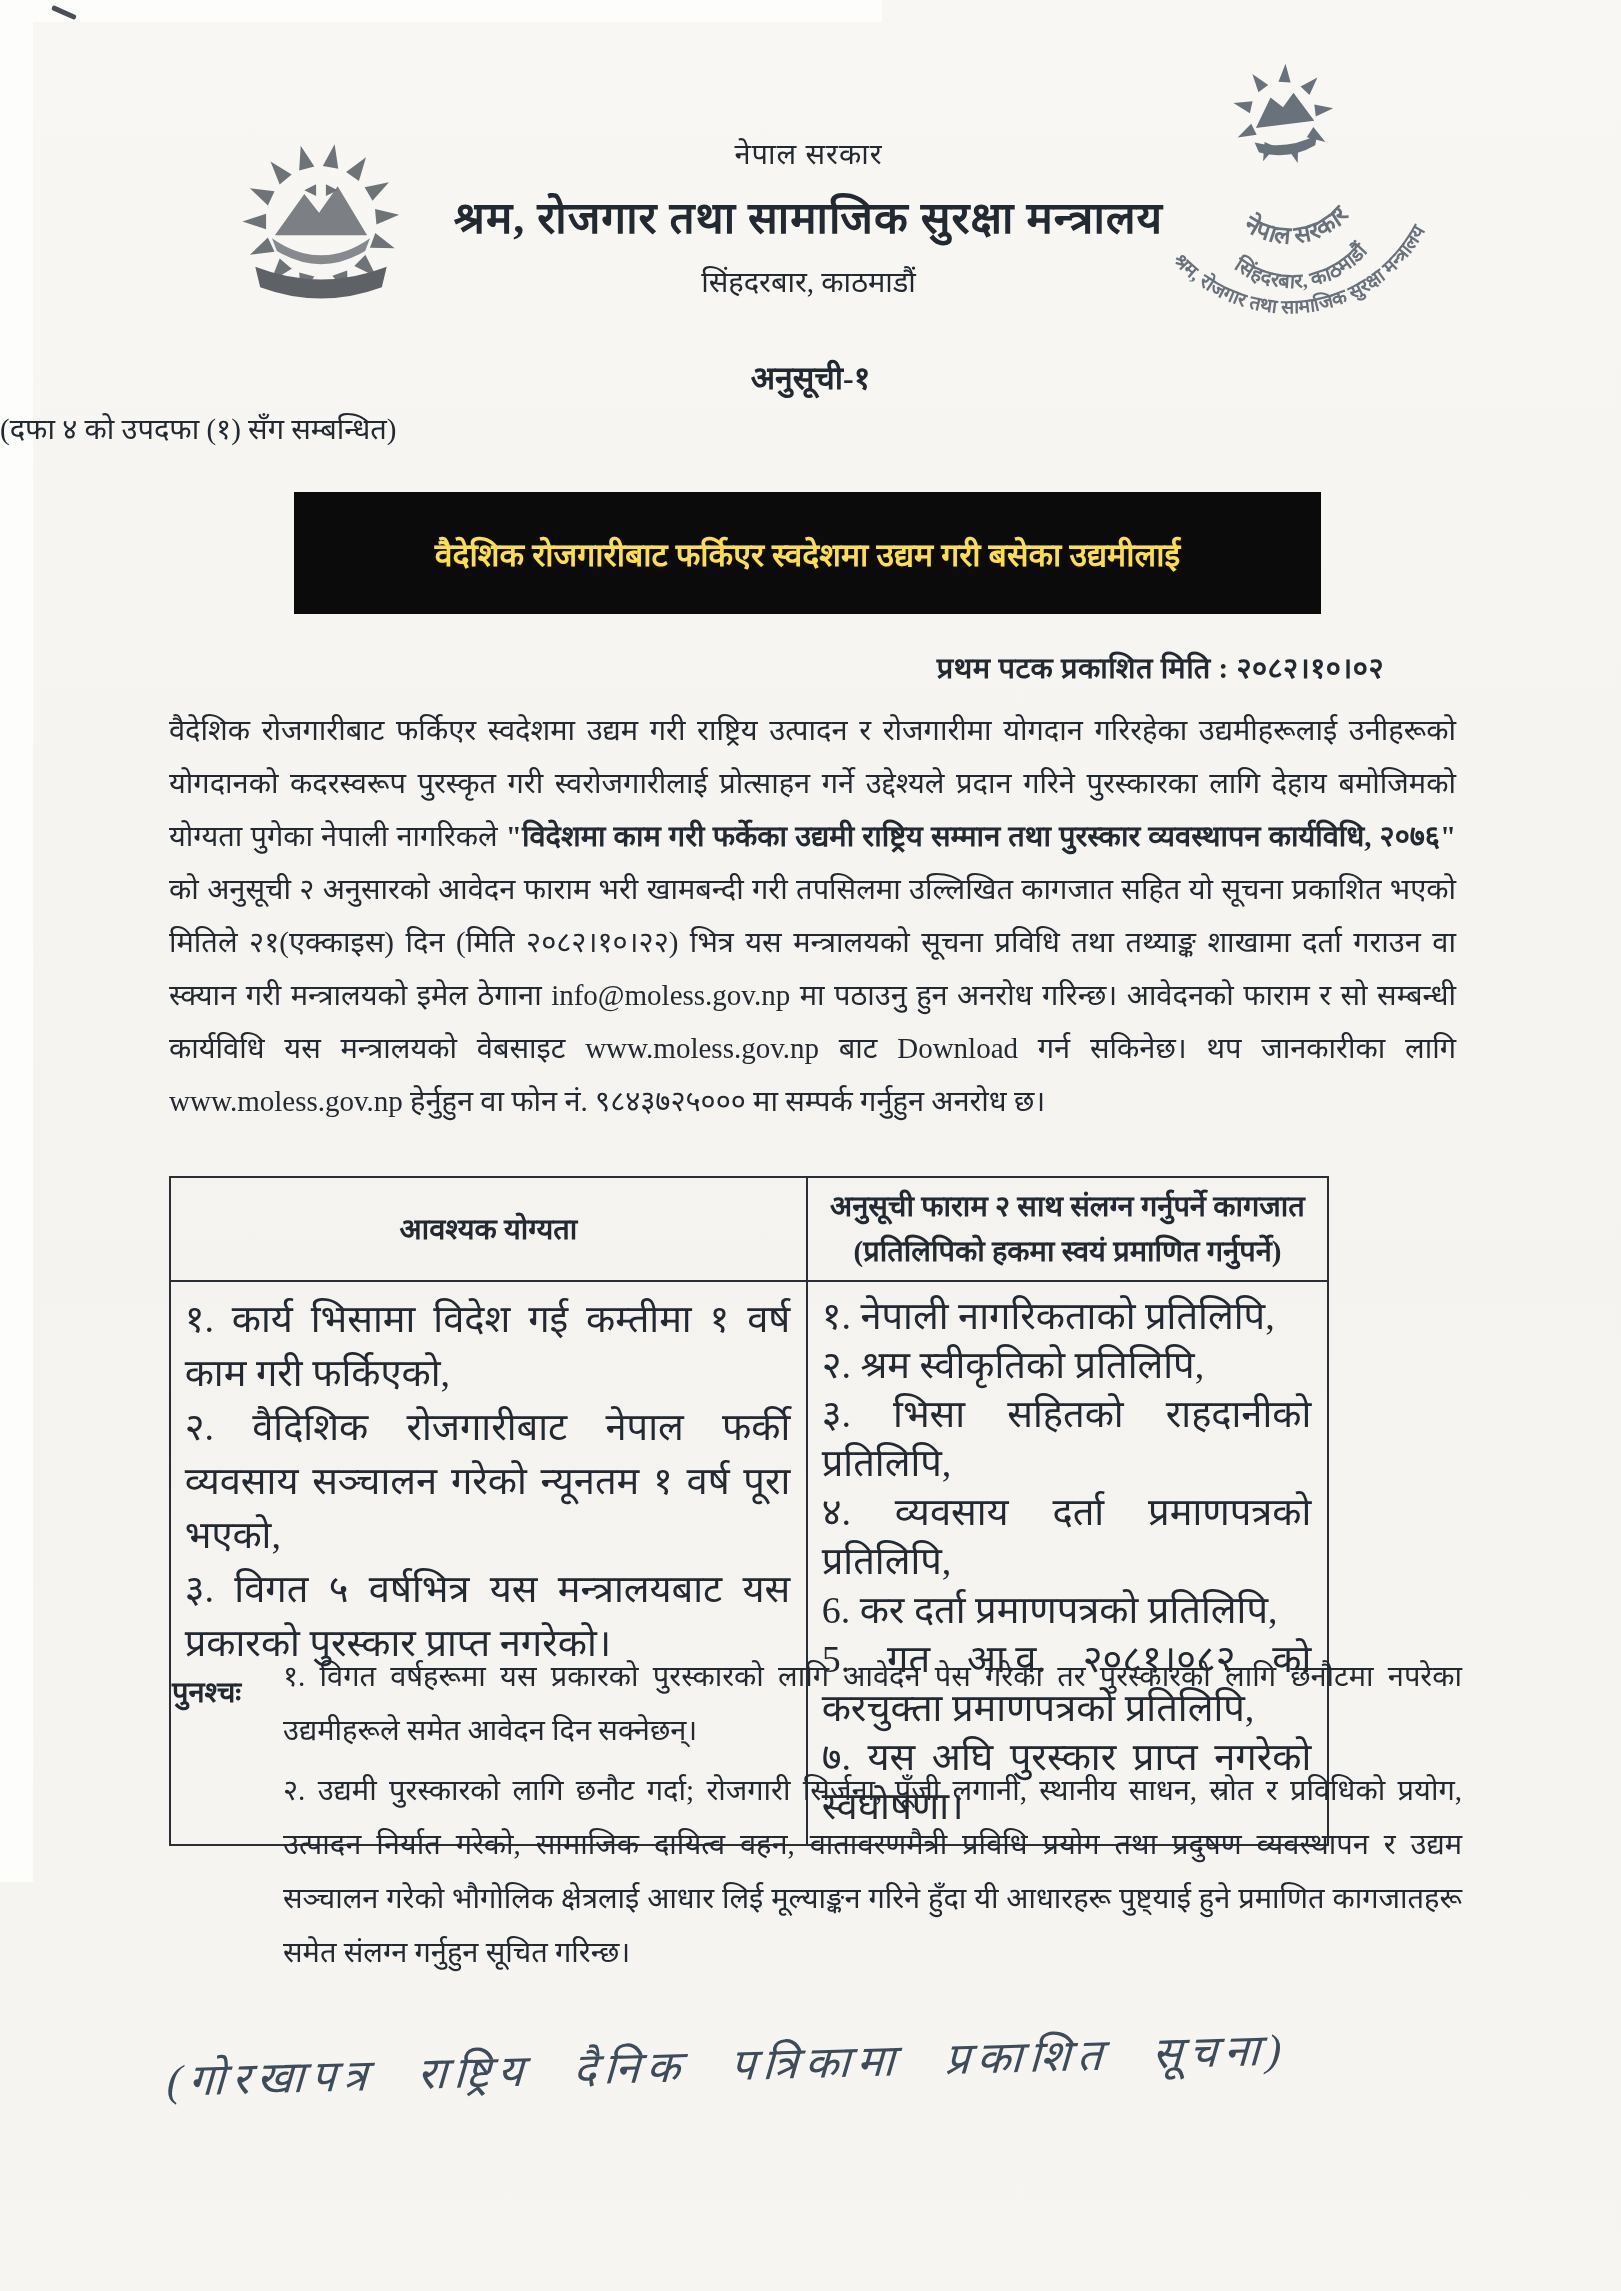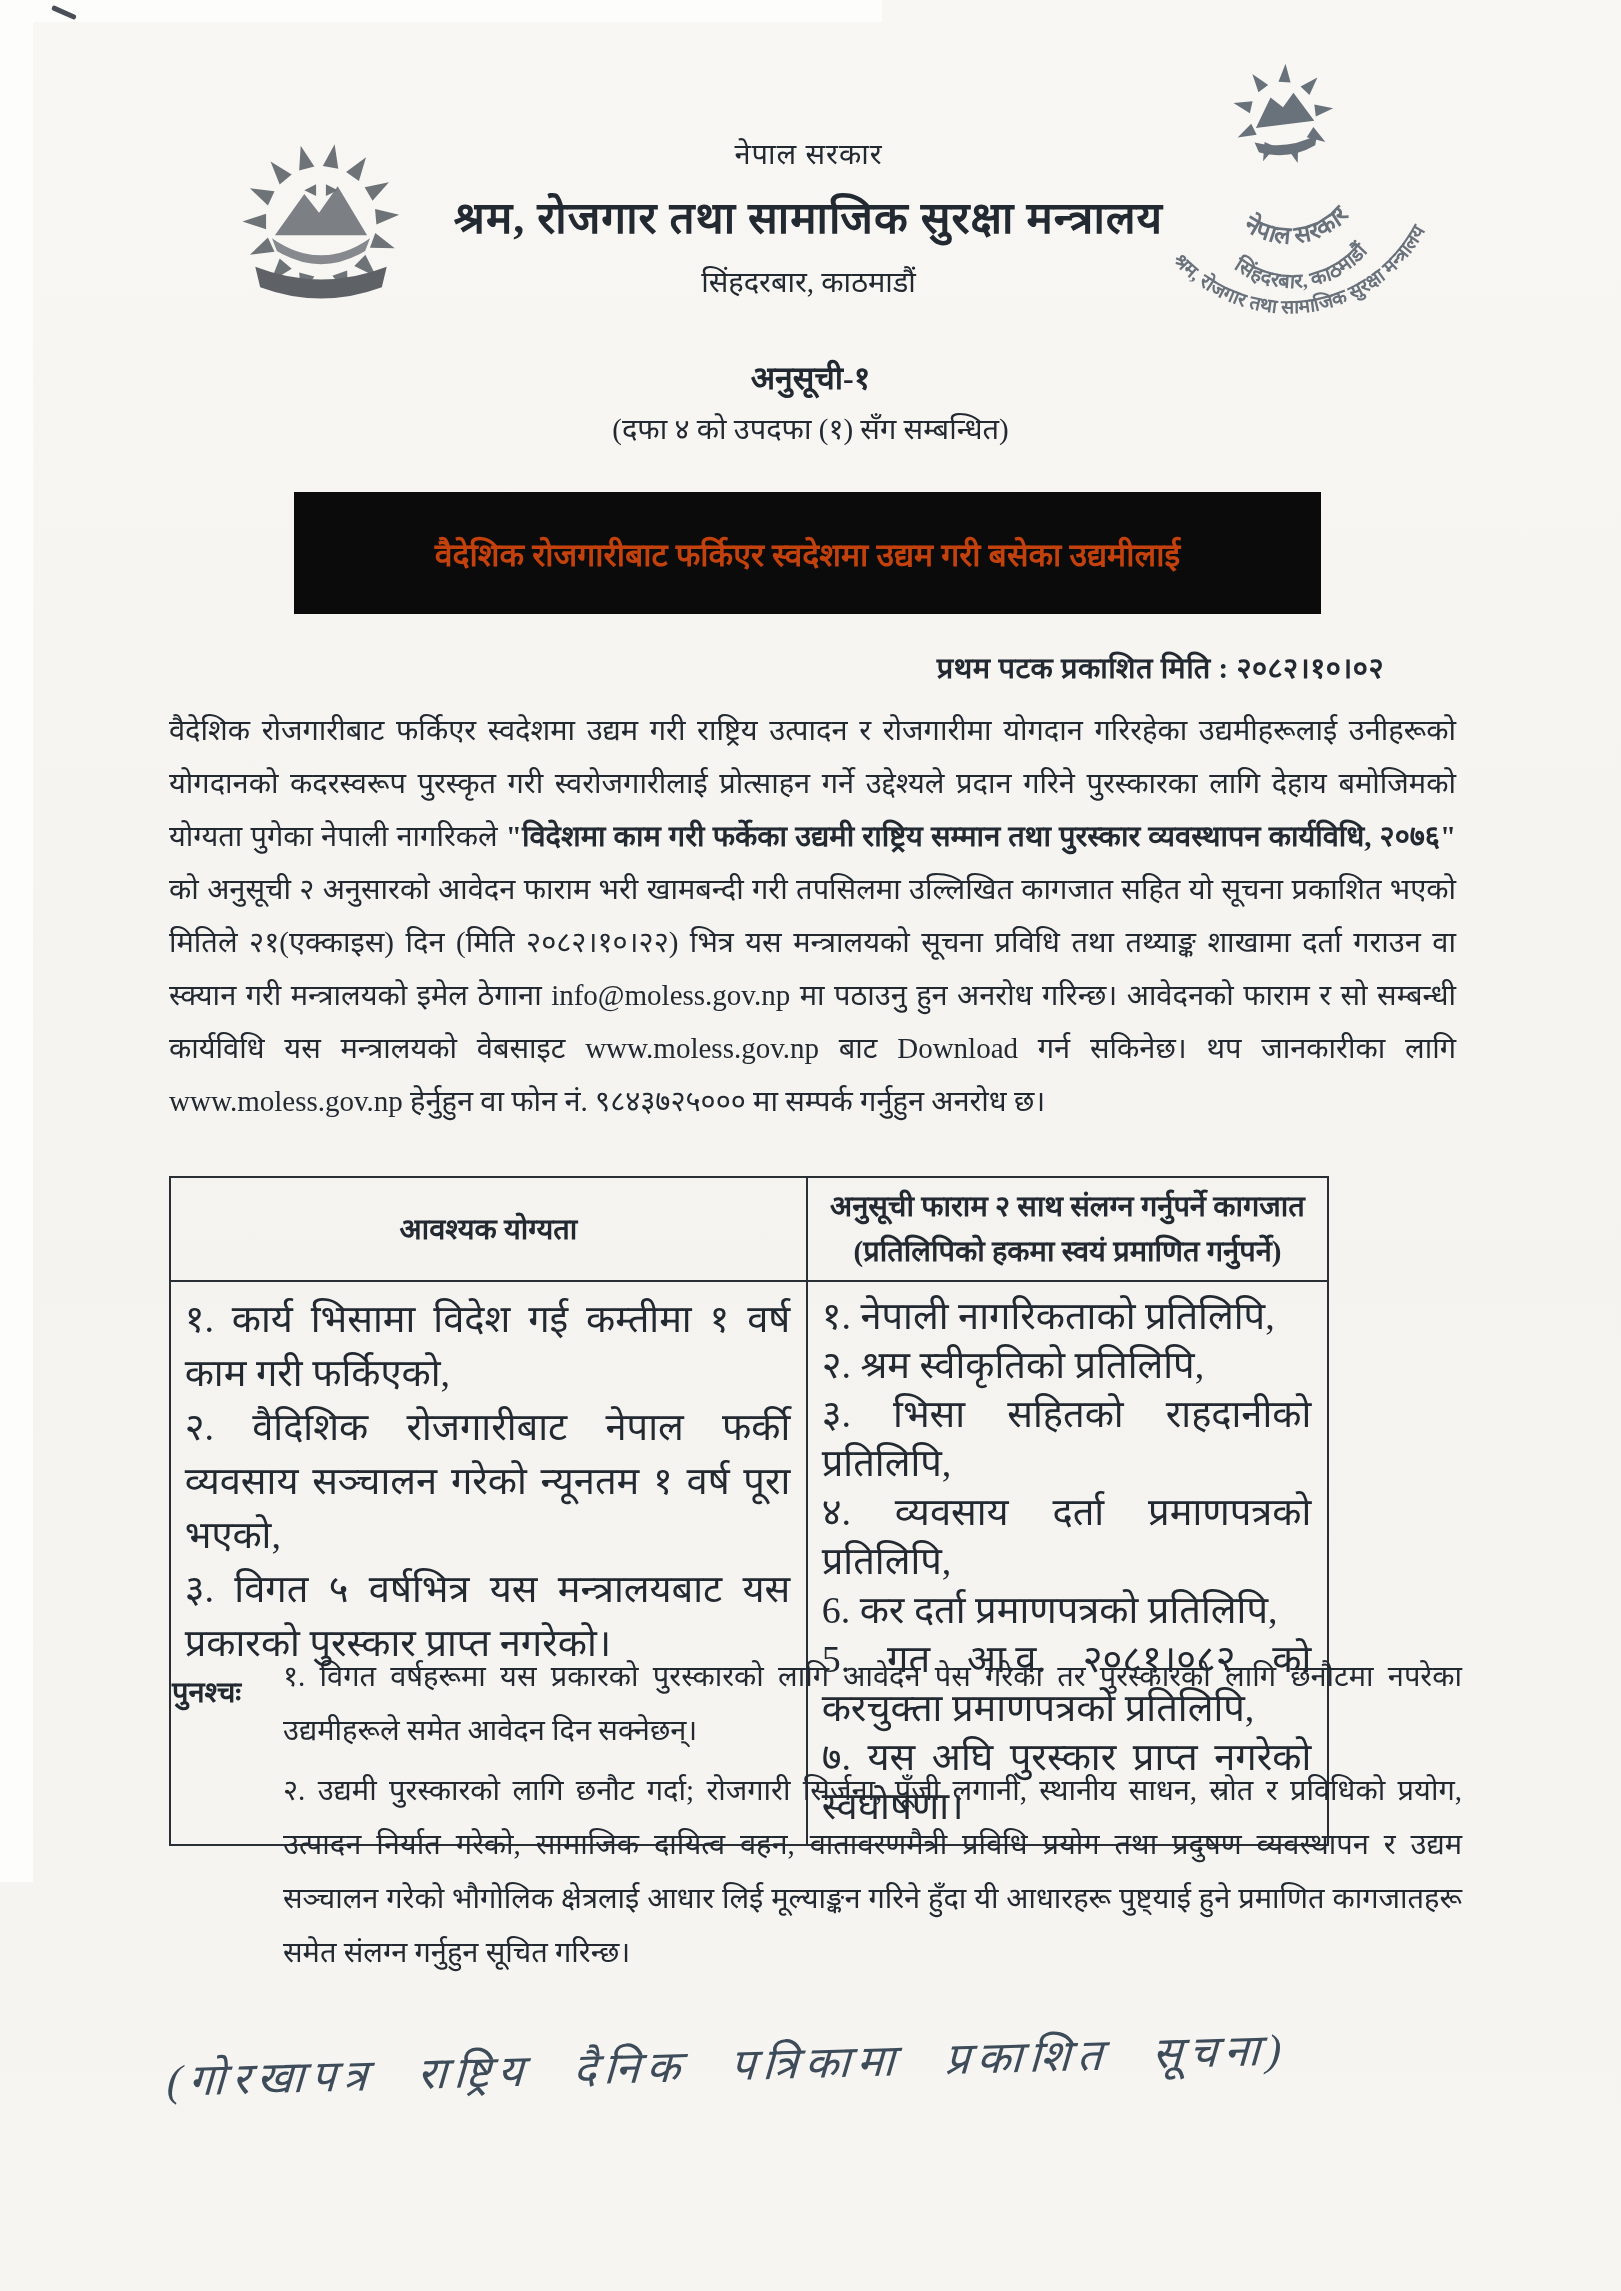--- a/index.html
+++ b/index.html
@@ -20,21 +20,21 @@
   .emblem { position:absolute; left:218px; top:143px; width:206px; height:159px; }
   .header-text { position:absolute; left:294px; top:133px; width:1029px; text-align:center; }
   .hdr-gov      { font-size:29px; letter-spacing:1px; }
   .hdr-ministry { font-size:44px; font-weight:bold; margin-top:13.7px; letter-spacing:1px; }
   .hdr-address  { font-size:29px; margin-top:15.7px; }
 
   .stamp { position:absolute; left:1106px; top:47px; width:372px; height:284px; transform:rotate(-7deg); opacity:.88; }
 
   
   .schedule-title    { position:absolute; left:0; top:355px; width:1621px; text-align:center; font-size:32px; font-weight:bold; }
-  .schedule-subtitle { position:absolute; left:0; top:408px; width:1621px; text-align:center; font-size:29px; }
+  .schedule-subtitle { position:absolute; left:0; top:408px; width:1621px; text-align:left; font-size:29px; }
 
   
   .notice-banner {
     position:absolute; left:294px; top:492px; width:1027px; height:122px;
     display:flex; flex-direction:column; justify-content:center; gap:9.8px;
     text-align:center; font-weight:bold; font-size:32px;
   }
   .banner-line { padding:0 9.8px; }
 
   .pub-date { position:absolute; left:0; top:647px; width:1384px; text-align:right; font-size:29px; font-weight:600; letter-spacing:0.5px; }
@@ -152,21 +152,21 @@
       </text>
       <text font-size="19" font-weight="bold">
         <textPath href="#arcMin" startOffset="50%" text-anchor="middle">श्रम, रोजगार तथा सामाजिक सुरक्षा मन्त्रालय</textPath>
       </text>
     </g>
   </svg>
 
   <div class="schedule-title">अनुसूची-१</div>
   <div class="schedule-subtitle">(दफा ४ को उपदफा (१) सँग सम्बन्धित)</div>
 
-  <div class="notice-banner" style="background:#0b0b0b;color:#c2410c;">
+  <div class="notice-banner" style="background:#0b0b0b;color:#fde047;">
     <div class="banner-line">वैदेशिक रोजगारीबाट फर्किएर स्वदेशमा उद्यम गरी बसेका उद्यमीलाई</div>
   </div>
 
   <div class="pub-date">प्रथम पटक प्रकाशित मिति : २०८२।१०।०२</div>
 
   <div class="body-para"><span>वैदेशिक रोजगारीबाट फर्किएर स्वदेशमा उद्यम गरी राष्ट्रिय उत्पादन र रोजगारीमा योगदान गरिरहेका उद्यमीहरूलाई उनीहरूको योगदानको कदरस्वरूप पुरस्कृत गरी स्वरोजगारीलाई प्रोत्साहन गर्ने उद्देश्यले प्रदान गरिने पुरस्कारका लागि देहाय बमोजिमको योग्यता पुगेका नेपाली नागरिकले </span><span class="b">"विदेशमा काम गरी फर्केका उद्यमी राष्ट्रिय सम्मान तथा पुरस्कार व्यवस्थापन कार्यविधि, २०७६"</span><span> को अनुसूची २ अनुसारको आवेदन फाराम भरी खामबन्दी गरी तपसिलमा उल्लिखित कागजात सहित यो सूचना प्रकाशित भएको मितिले २१(एक्काइस) दिन (मिति २०८२।१०।२२) भित्र यस मन्त्रालयको सूचना प्रविधि तथा तथ्याङ्क शाखामा दर्ता गराउन वा स्क्यान गरी मन्त्रालयको इमेल ठेगाना info@moless.gov.np मा पठाउनु हुन अनरोध गरिन्छ। आवेदनको फाराम र सो सम्बन्धी कार्यविधि यस मन्त्रालयको वेबसाइट www.moless.gov.np बाट Download गर्न सकिनेछ। थप जानकारीका लागि www.moless.gov.np हेर्नुहुन वा फोन नं. ९८४३७२५००० मा सम्पर्क गर्नुहुन अनरोध छ।</span></div>
 
   <div class="doc-table">
     <div class="th th-left">
       <div>आवश्यक योग्यता</div>

